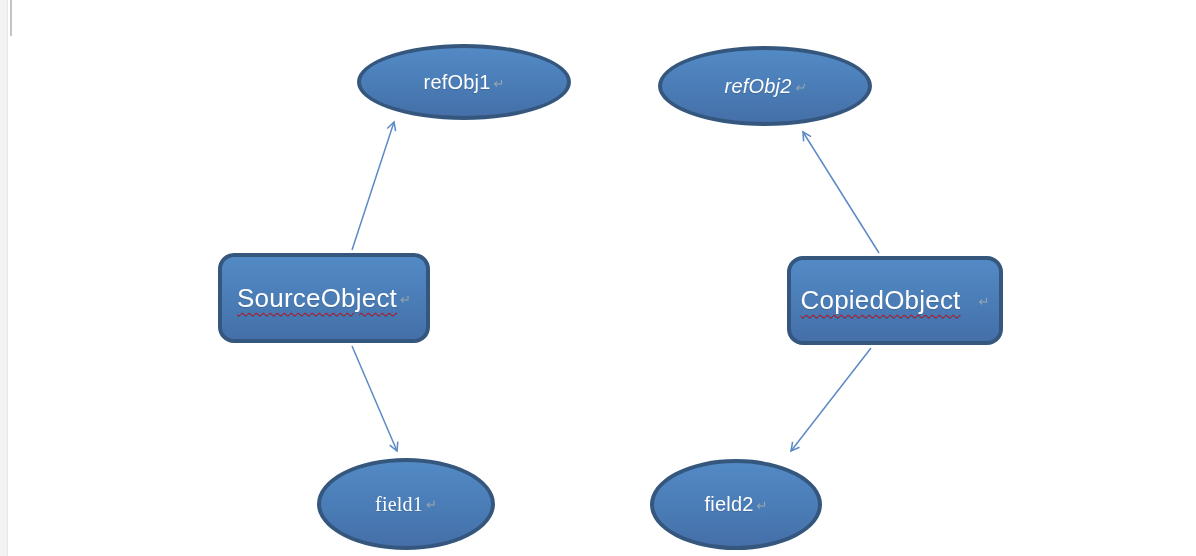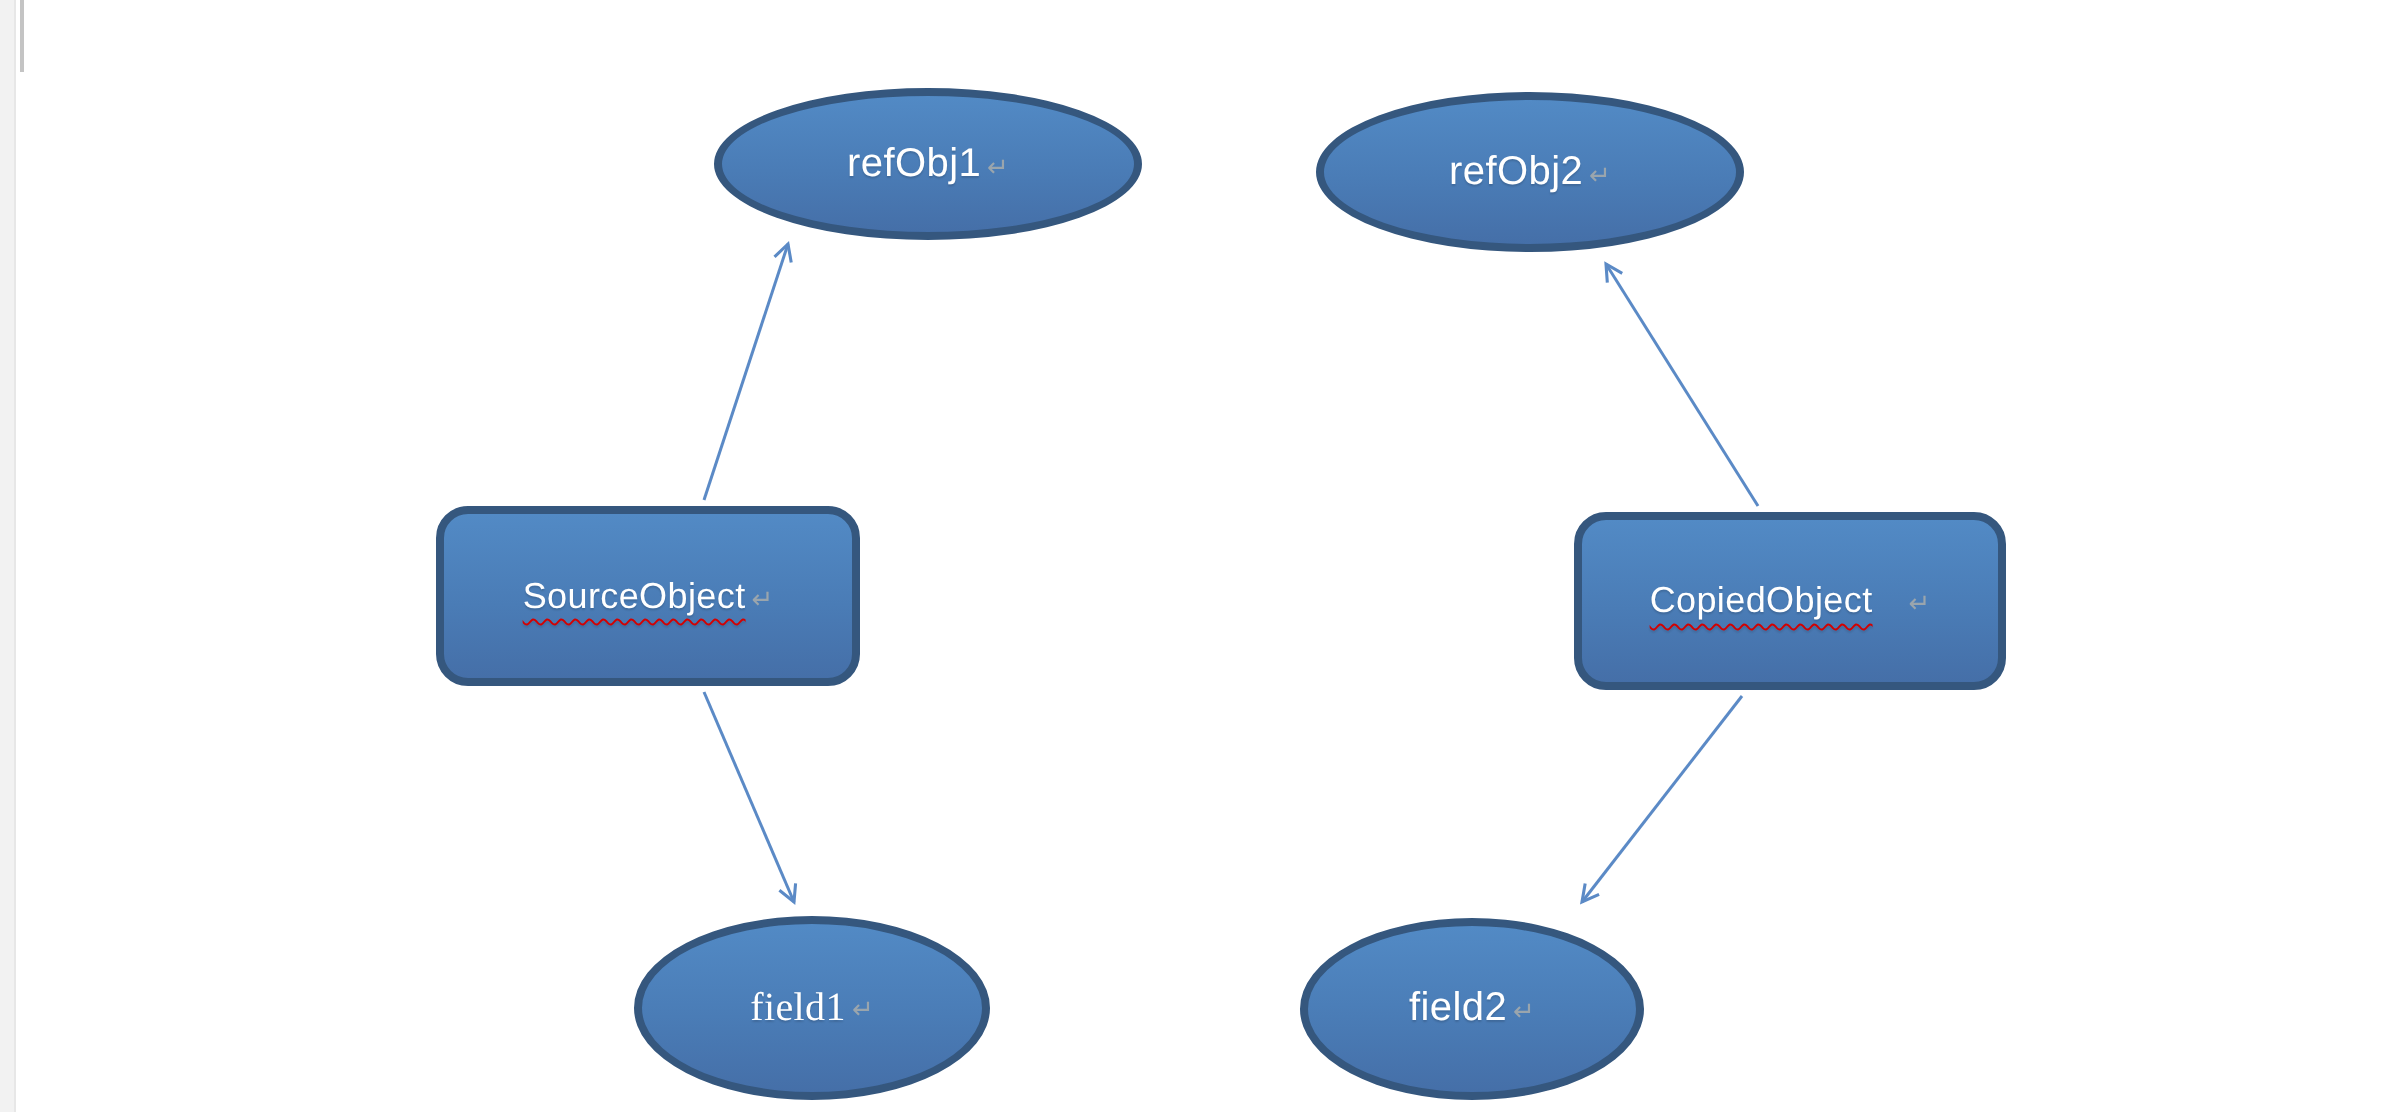--- a/index.html
+++ b/index.html
@@ -49,42 +49,42 @@
   }
   .node.ellipse { border-radius: 50%; }
   .node.rrect   { border-radius: 16px; }
 
   .node .label {
     font-size: 20px;
     letter-spacing: 0.2px;
     white-space: nowrap;
     text-shadow: 0 1px 1px rgba(0,0,0,0.15);
   }
-  .node.rrect .label { font-size: 18px; text-align: center; }
+  .node.rrect .label { font-size: 26px; text-align: center; }
 
   .label.misspelled {
     text-decoration-line: underline;
     text-decoration-style: wavy;
     text-decoration-color: #d40000;
     text-decoration-thickness: 1px;
     text-underline-offset: 5px;
   }
 
   .fmt-mark {
     font-size: 13px;
     color: #9aa5ad;
     margin-left: 3px;
     text-shadow: none;
     align-self: center;
     transform: translateY(1px);
   }
 
   
   #node-refObj1 { left: 357px; top: 44px;  width: 214px; height: 76px; }
-  #node-refObj2 { left: 658px; top: 46px;  width: 214px; height: 80px; }
+  #node-refObj2 { left: 658px; top: 46px;  width: 214px; height: 80px; font-style: italic; }
   #node-SourceObject { left: 218px; top: 253px; width: 212px; height: 90px; }
   #node-CopiedObject { left: 787px; top: 256px; width: 216px; height: 89px; gap: 15px; }
   #node-field1  { left: 317px; top: 458px; width: 178px; height: 92px; font-family: Liberation Serif, serif; }
   #node-field2  { left: 650px; top: 459px; width: 172px; height: 91px; }
 </style>
 </head>
 <body>
 
 <div class="canvas">
 

